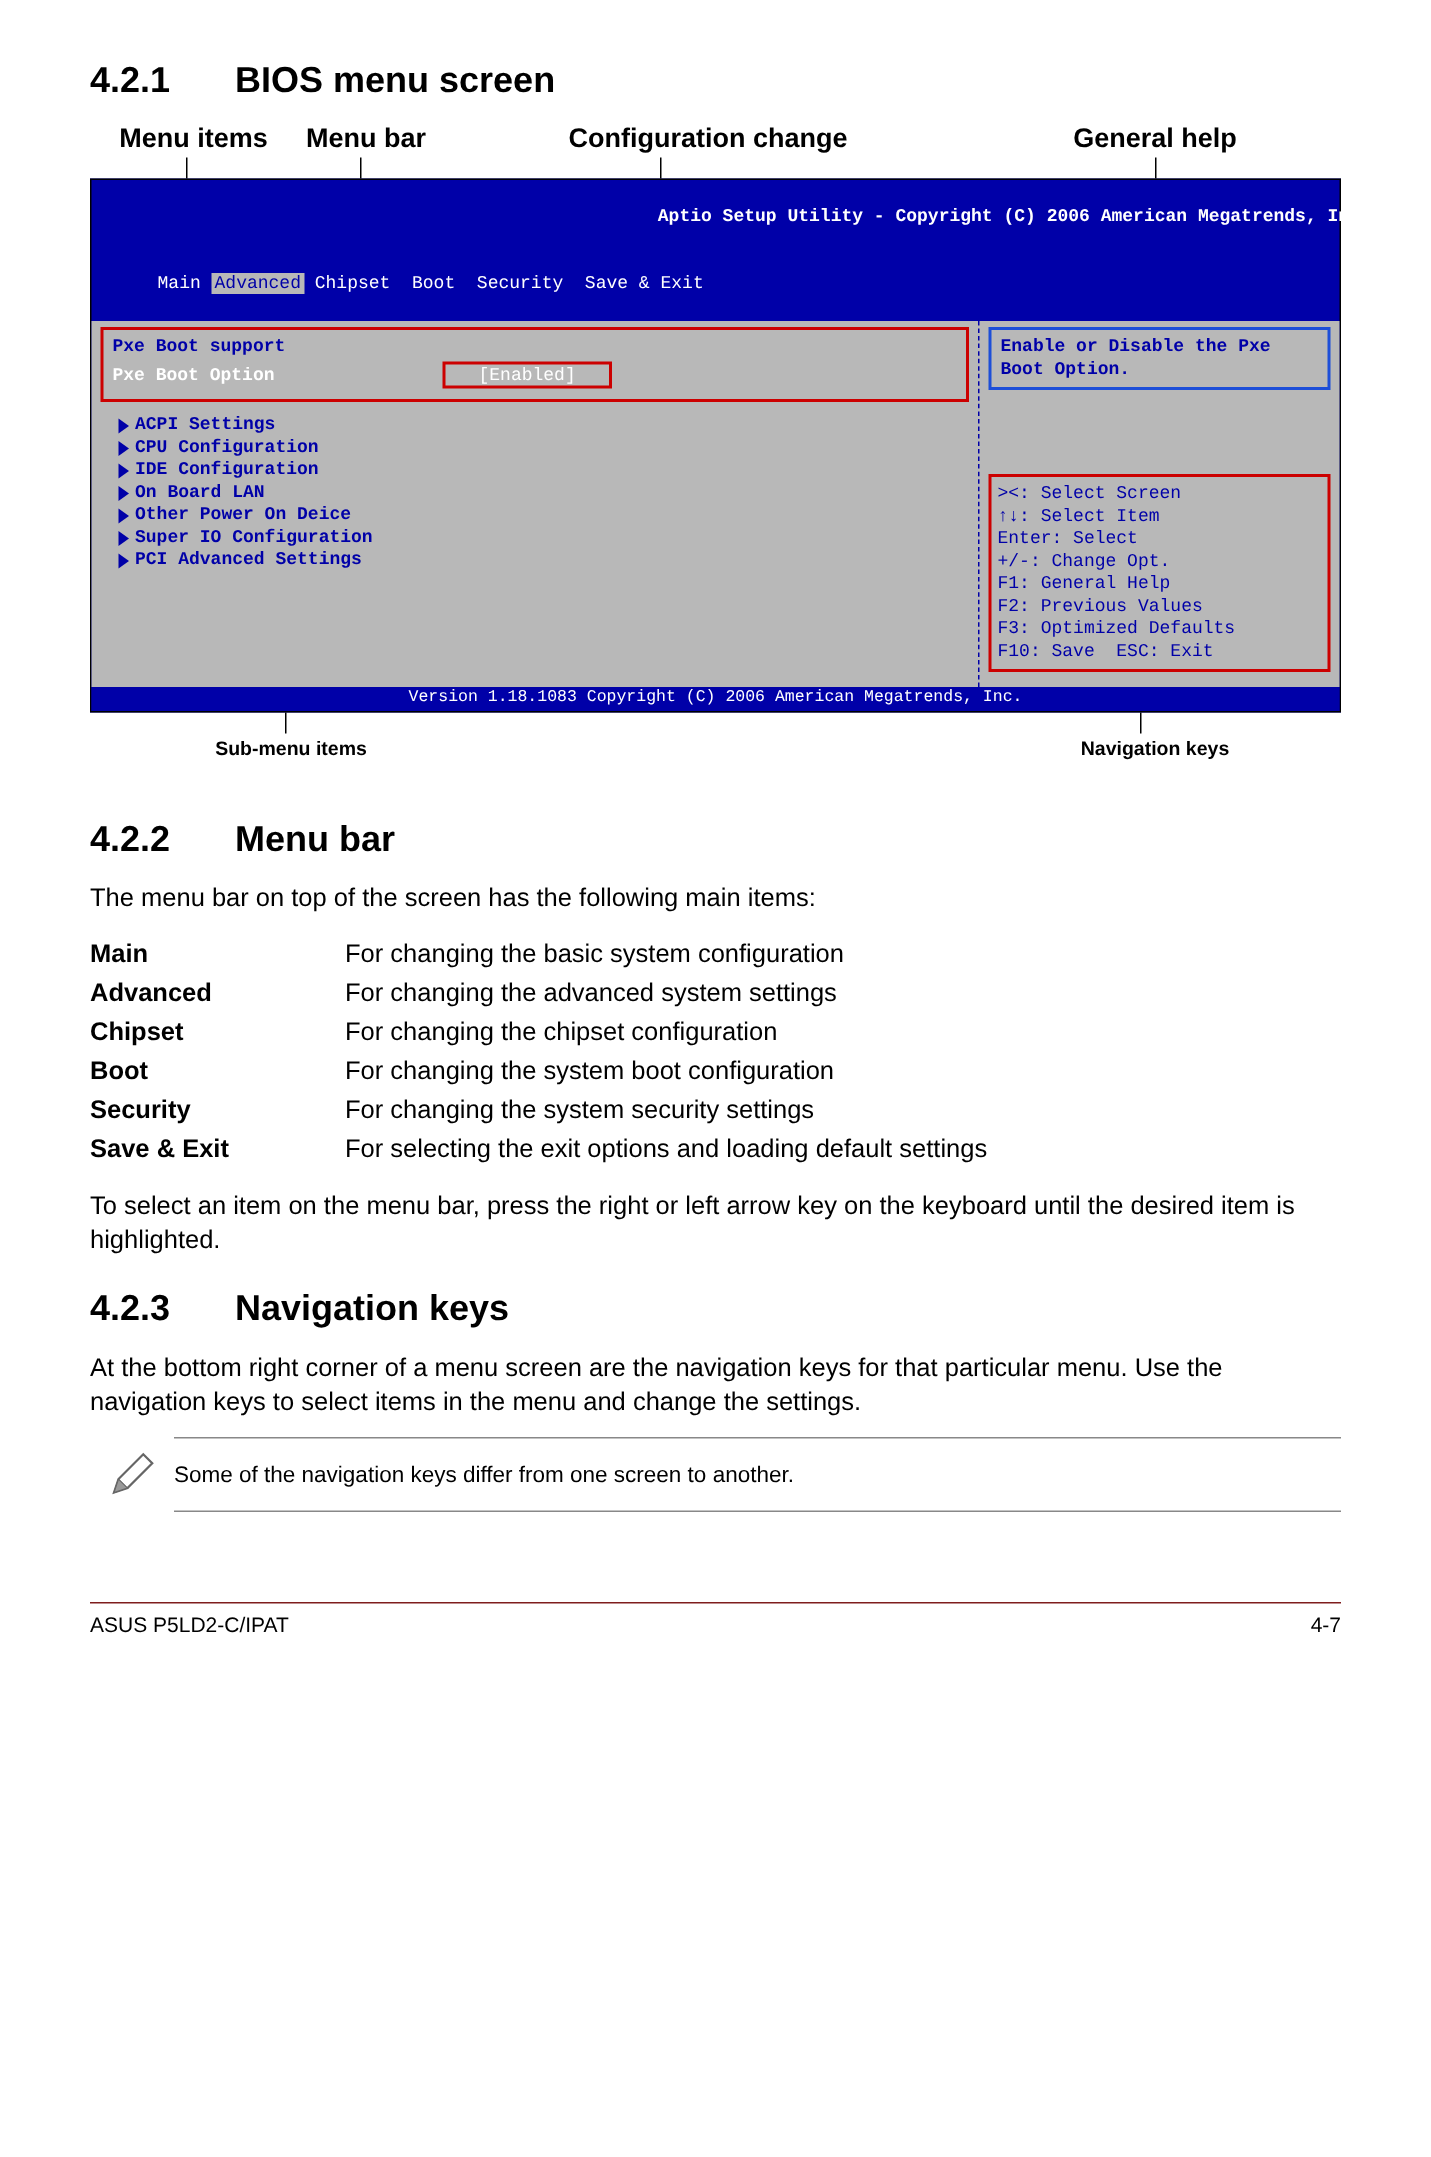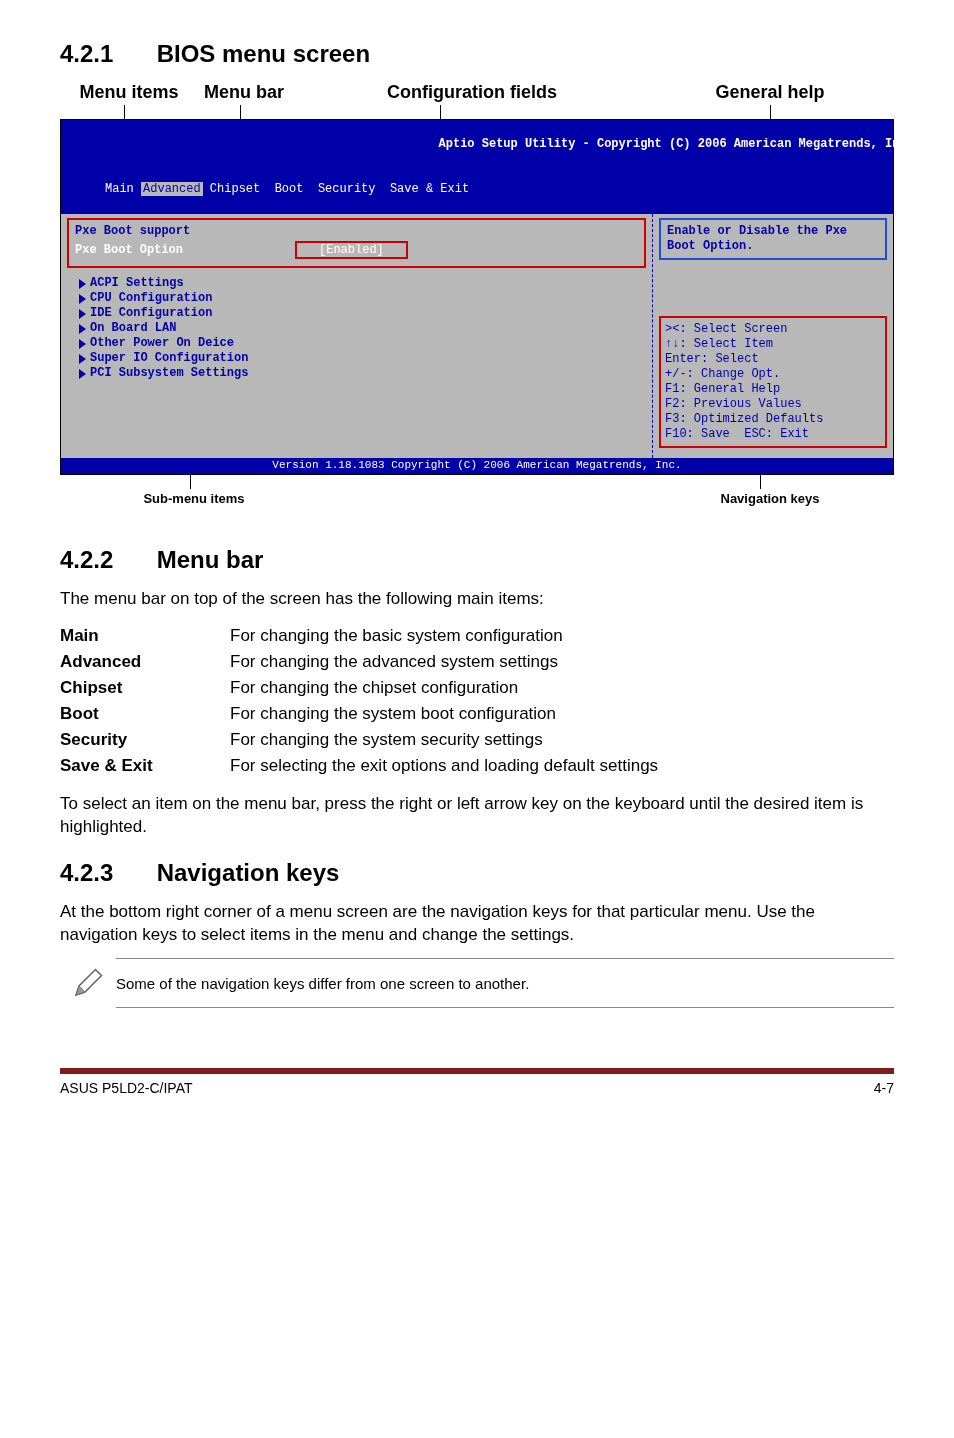--- a/index.html
+++ b/index.html
@@ -102,34 +102,34 @@
   table.menu-desc td { padding:3px 0; vertical-align:top; }
   table.menu-desc td.k { font-weight:bold; width:170px; }
 
   .note-block { margin:12px 0 20px 0; }
   .note-block .line { border-top:1px solid #888; margin:0 0 0 56px; }
   .note-block .row { display:flex; align-items:center; padding:6px 0; }
   .note-block .icon { width:56px; display:flex; align-items:center; justify-content:center; }
   .note-block .icon svg { width:36px; height:36px; }
   .note-block .txt { font-size:15px; flex:1; }
 
-  .footer { display:flex; justify-content:space-between; align-items:center; margin-top:60px; padding-top:6px; border-top:6px solid #7f1d1d; font-size:14px; }
+  .footer { display:flex; justify-content:space-between; align-items:center; margin-top:60px; padding-top:6px; border-top:1px solid #7f1d1d; font-size:14px; }
 </style>
 </head>
 <body>
 
 <h2 class="section-title">
   <span class="num">4.2.1</span>
   <span>BIOS menu screen</span>
 </h2>
 
 <div class="annot-row">
   <div class="a1">Menu items</div>
   <div class="a2">Menu bar</div>
-  <div class="a3">Configuration fields</div>
+  <div class="a3">Configuration change</div>
   <div class="a4">General help</div>
 </div>
 <div class="annot-lines-top">
   <div class="l" style="left:64px"></div>
   <div class="l" style="left:180px"></div>
   <div class="l" style="left:380px"></div>
   <div class="l" style="left:710px"></div>
 </div>
 
 <div class="bios">
@@ -170,21 +170,21 @@
         <div class="row">
             <span class="tri"></span>
             <span class="txt">Other Power On Deice</span>
           </div>
         <div class="row">
             <span class="tri"></span>
             <span class="txt">Super IO Configuration</span>
           </div>
         <div class="row">
             <span class="tri"></span>
-            <span class="txt">PCI Subsystem Settings</span>
+            <span class="txt">PCI Advanced Settings</span>
           </div>
       </div>
     </div>
     <div class="bios-right">
       <div class="help-box">
         <div class="t">Enable or Disable the Pxe Boot Option.</div>
       </div>
       <div style="height:40px"></div>
       <div class="nav-box">
         <div class="t">&gt;&lt;: Select Screen

